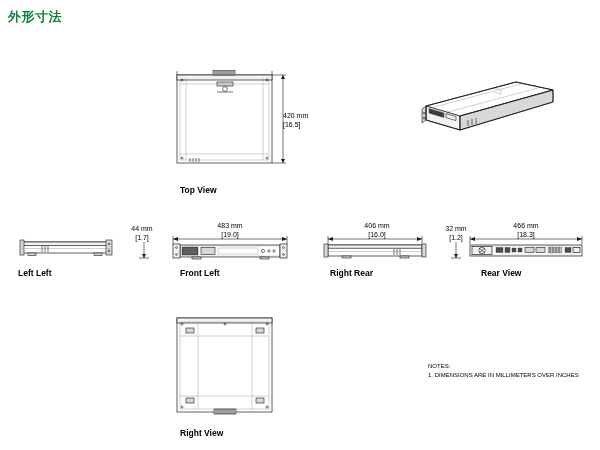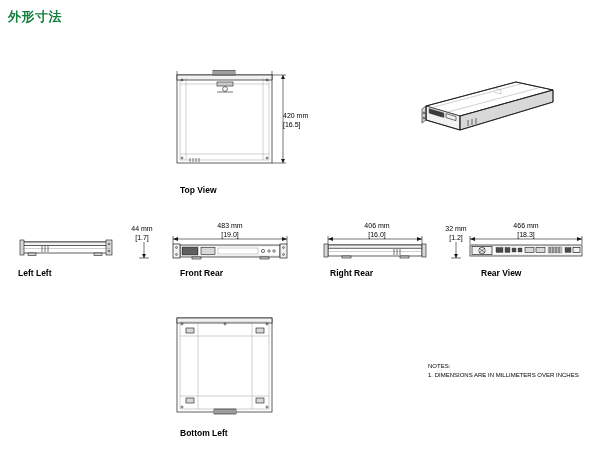--- a/index.html
+++ b/index.html
@@ -261,21 +261,21 @@
       </g>
 
       <rect x="24" y="21" width="9" height="2" class="fill-mid"></rect>
       <rect x="92" y="21" width="9" height="2" class="fill-mid"></rect>
     </svg>
   </div>
   <div class="dim-label" style="left:198px; top:222px; width:64px;">
     <span>483 mm</span><br>
     <span>[19.0]</span>
   </div>
-  <div class="caption" style="left:180px; top:268px; width:100px;">Front Rear</div>
+  <div class="caption" style="left:180px; top:268px; width:100px;">Front Left</div>
 
   <div class="view" style="left:320px; top:236px;">
     <svg width="110" height="26" viewBox="0 0 110 26">
       <g class="ln-thin" stroke-width="0.4">
         <line x1="8" y1="0" x2="8" y2="8"></line>
         <line x1="102" y1="0" x2="102" y2="8"></line>
         <line x1="8" y1="3" x2="102" y2="3"></line>
         <path d="M8 3 l5 -2 l0 4 z" fill="#1a1a1a" stroke="none"></path>
         <path d="M102 3 l-5 -2 l0 4 z" fill="#1a1a1a" stroke="none"></path>
       </g>
@@ -395,20 +395,20 @@
           <line x1="52" y1="97" x2="52" y2="102"></line>
         <line x1="54" y1="97" x2="54" y2="102"></line>
           <line x1="56" y1="97" x2="56" y2="102"></line>
         <line x1="58" y1="97" x2="58" y2="102"></line>
           <line x1="60" y1="97" x2="60" y2="102"></line>
         <line x1="62" y1="97" x2="62" y2="102"></line>
           <line x1="64" y1="97" x2="64" y2="102"></line>
       </g>
     </svg>
   </div>
-  <div class="caption" style="left:180px; top:428px; width:100px;">Bottom Left</div>
+  <div class="caption" style="left:180px; top:428px; width:100px;">Right View</div>
 
   <div class="note-block" style="left:428px; top:362px;">
     <div>NOTES:</div>
     <div>1. DIMENSIONS ARE IN MILLIMETERS OVER INCHES</div>
   </div>
 
 </div>
 
 </body></html>

